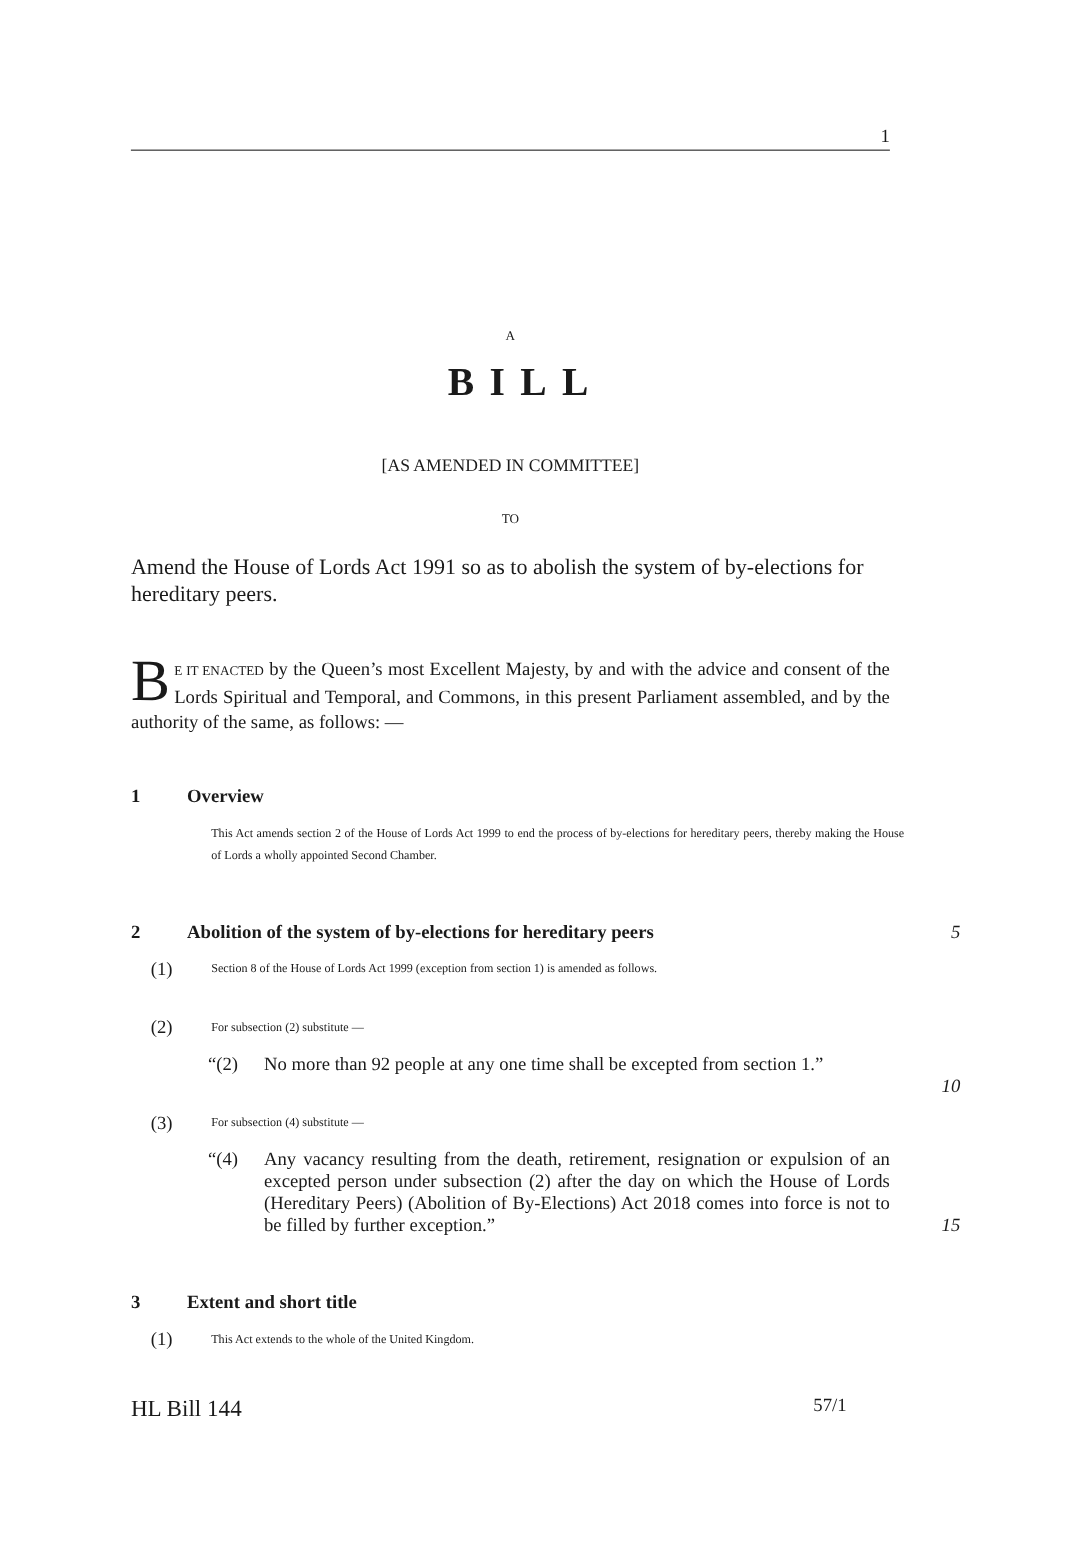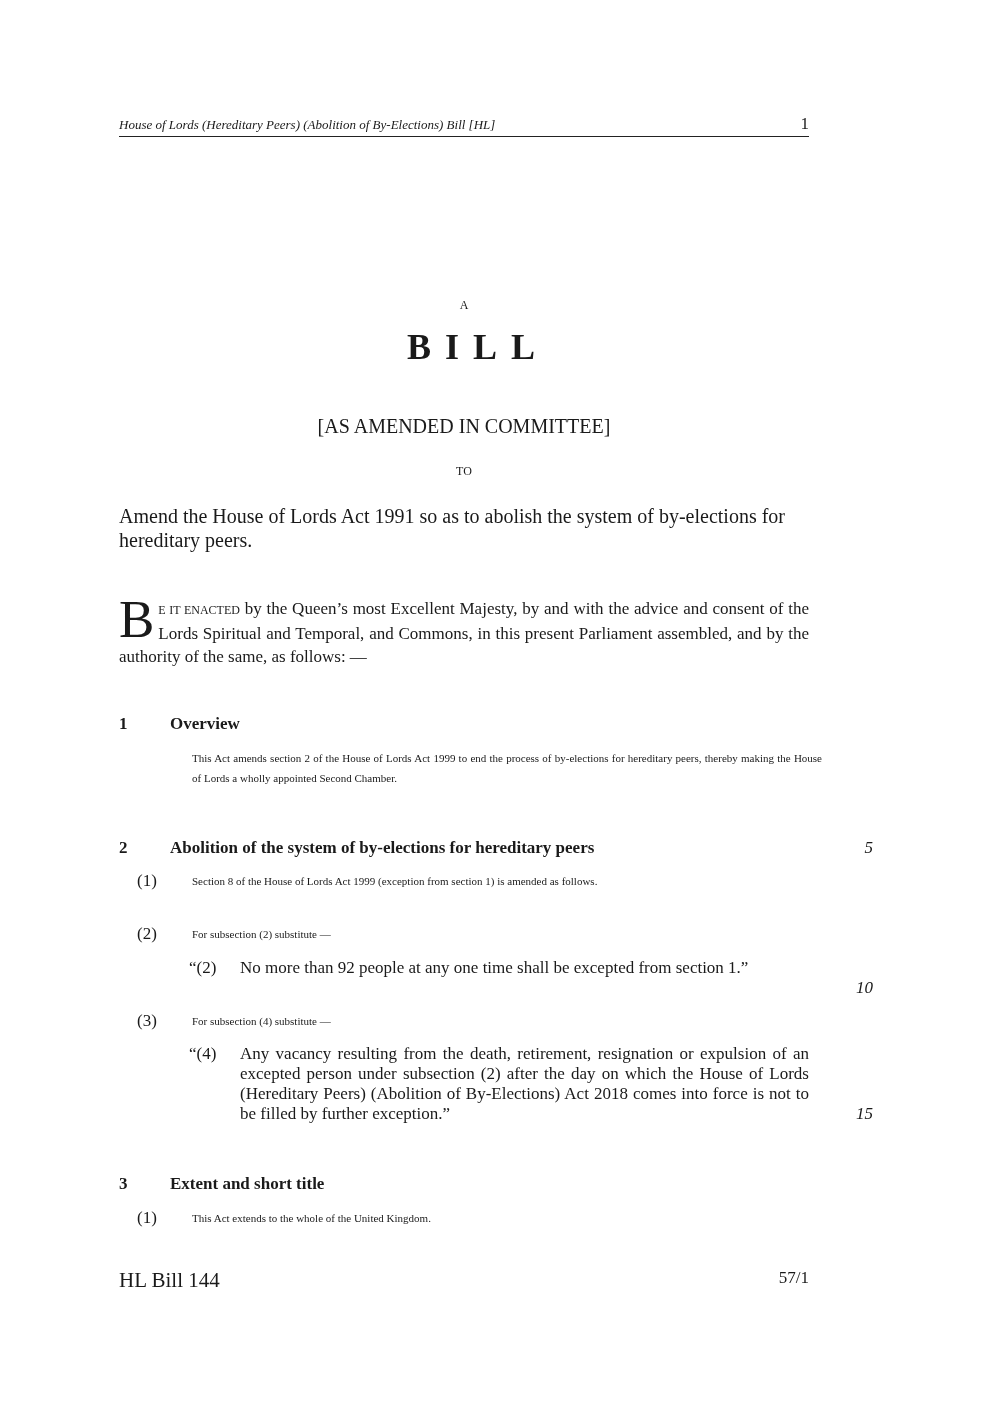--- a/index.html
+++ b/index.html
@@ -11,45 +11,44 @@
   .running-head {
     left: 119px; top: 116px; width: 690px; height: 20px;
     border-bottom: 1px solid #222;
     font-size: 13px; font-style: italic;
   }
   .running-head .title { position: absolute; left: 0; top: 1px; }
   .running-head .pageno { position: absolute; right: 0; top: -2px; font-style: normal; font-size: 17px; }
   .center { left: 119px; width: 690px; text-align: center; }
   .a-label { top: 298px; font-size: 12px; }
   .bill { top: 326px; font-size: 36px; font-weight: bold; letter-spacing: 14px; padding-left: 14px; }
-  .amended { top: 415px; font-size: 20px; }
+  .amended { top: 415px; font-size: 16px; }
   .to-label { top: 464px; font-size: 12px; }
   .long-title { left: 119px; top: 504px; width: 700px; font-size: 20px; line-height: 24px; }
   .enact {
     left: 119px; top: 597px; width: 690px; font-size: 17px; line-height: 23px; text-align: justify;
   }
   .enact .dropcap {
     float: left; font-size: 53px; line-height: 42px; margin: 1px 4px 0 0;
   }
   .enact .smallcaps { font-size: 12px; }
   .sec-num { left: 119px; font-size: 17px; font-weight: bold; }
   .sec-head { left: 170px; font-size: 17px; font-weight: bold; }
   .sub-num { left: 137px; font-size: 17px; }
   .sub-text { left: 192px; width: 630px; font-size: 11px; line-height: 20px; text-align: justify; }
   .q-num { left: 189px; font-size: 17px; }
   .q-text { left: 240px; width: 569px; font-size: 17px; line-height: 20px; text-align: justify; }
   .lineno { left: 849px; width: 24px; text-align: right; font-size: 17px; font-style: italic; }
   .footer-left { left: 119px; top: 1268px; font-size: 21px; }
-  .footer-right { left: 700px; width: 109px; top: 1268px; font-size: 17px; text-align: right; }
+  .footer-right { left: 700px; width: 109px; top: 1268px; font-size: 17px; text-align: center; }
 </style>
 </head>
 <body>
 
 <div class="abs running-head">
-  <span class="title">House of Lords (Hereditary Peers) (Abolition of By-Elections) Bill [HL]</span>
   <span class="pageno">1</span>
 </div>
 
 <div class="abs center a-label">A</div>
 <div class="abs center bill">BILL</div>
 <div class="abs center amended">[AS AMENDED IN COMMITTEE]</div>
 <div class="abs center to-label">TO</div>
 <div class="abs long-title">Amend the House of Lords Act 1991 so as to abolish the system of by-elections for hereditary peers.</div>
 
 <div class="abs enact">

